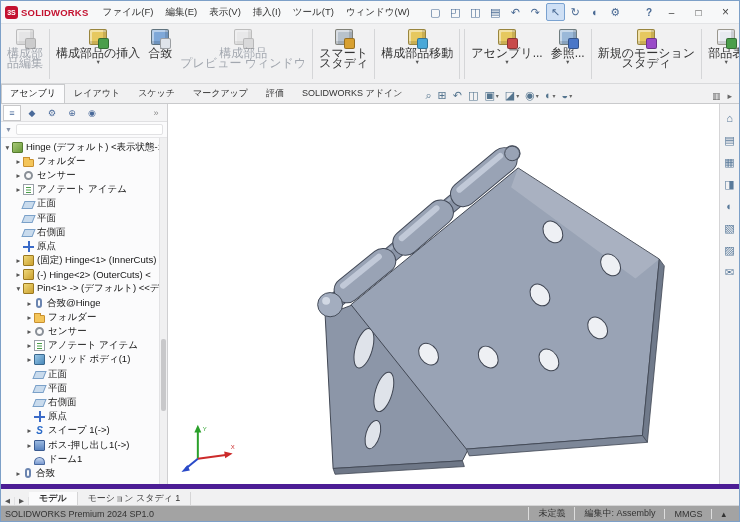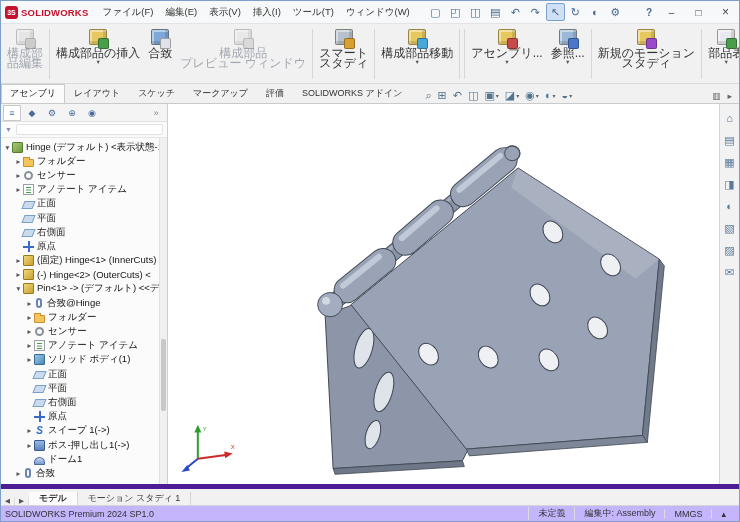--- a/index.html
+++ b/index.html
@@ -81,21 +81,21 @@
   .viewport svg{position:absolute;inset:0;width:100%;height:100%}
   
   .rightstrip{width:19px;flex:none;background:#f2f2f3;border-left:1px solid #d5d5d7;display:flex;flex-direction:column;align-items:center;padding-top:8px;gap:10px}
   .stripicon{font-size:11px;color:#5a7a9a;line-height:12px}
   
   .bottomtabs{height:16px;flex:none;display:flex;align-items:flex-end;background:#f1f1f2;border-top:5px solid #4c1d95;font-size:9px}
   .bnav{width:13px;display:flex;align-items:center;justify-content:center;font-size:6.5px;color:#555;border-right:1px solid #e0e0e2}
   .btab{padding:0 10px;display:flex;align-items:center;border-right:1px solid #d5d5d6;color:#333}
   .btab.active{background:#fbfbfc;font-weight:bold}
   
-  .statusbar{height:15px;flex:none;display:flex;align-items:center;background:#c4b5fd;border-top:1px solid #d5d5d6;font-size:9px;color:#333;padding:0 4px}
+  .statusbar{height:15px;flex:none;display:flex;align-items:center;background:#a3a3a3;border-top:1px solid #d5d5d6;font-size:9px;color:#333;padding:0 4px}
   .sleft{white-space:nowrap}
   .sright{margin-left:auto;display:flex;align-items:center}
   .sitem{padding:0 9px;border-left:1px solid #ddd;white-space:nowrap}
 </style>
 </head>
 <body>
 
 <div class="app">
 
   <div class="titlebar">

